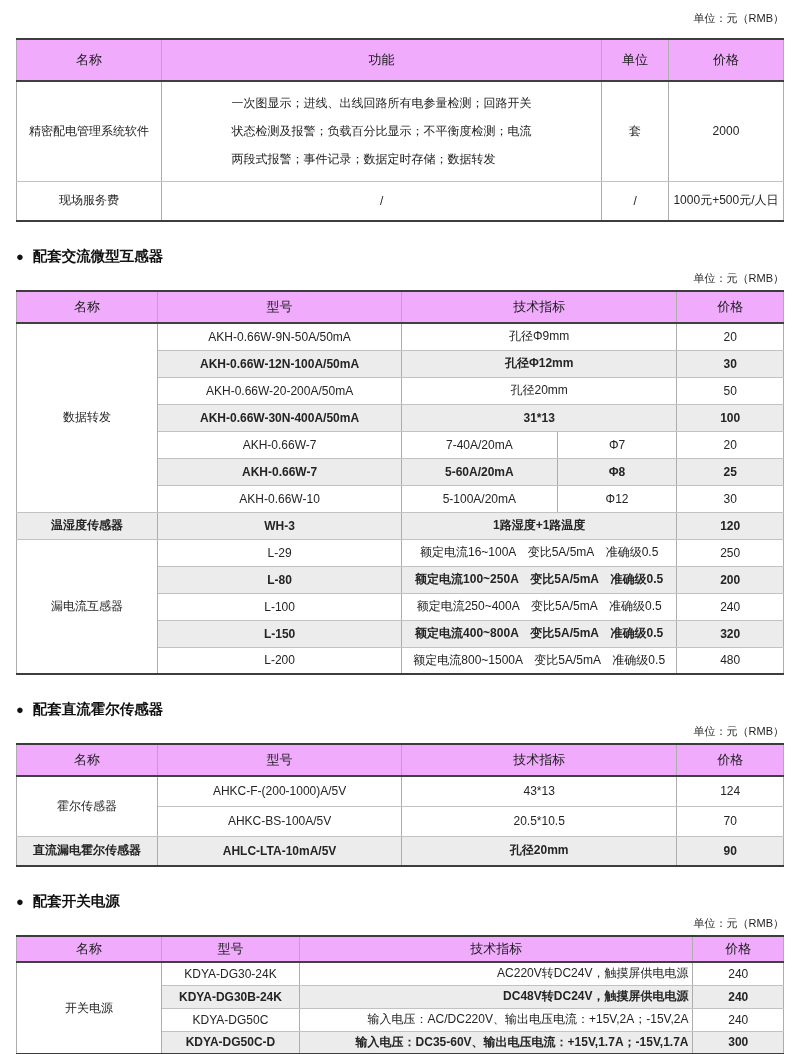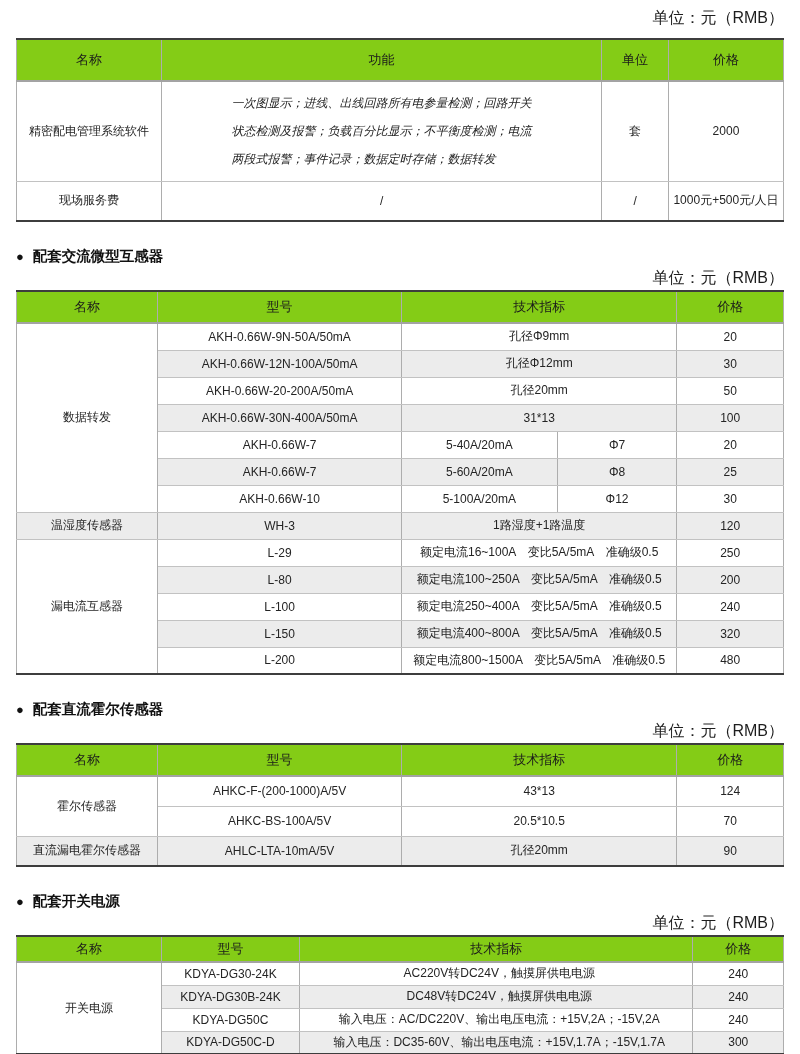--- a/index.html
+++ b/index.html
@@ -4,21 +4,21 @@
 <style>
   html,body{margin:0;padding:0;background:#ffffff;}
   body{
     width:800px;height:1054px;box-sizing:border-box;
     padding:10px 16px 0 16px;
     font-family:"Liberation Sans","DejaVu Sans",sans-serif;
     color:#222;
     -webkit-font-smoothing:antialiased;
   }
   .unit-note{
-    text-align:right;font-size:16px;color:#1e1e1e;line-height:16px;
+    text-align:right;font-size:11px;color:#1e1e1e;line-height:16px;
     margin:0 0 12px 0;
   }
   .section-head{
     display:flex;align-items:center;gap:9px;
     font-size:14.5px;font-weight:bold;color:#111;
     margin:24px 0 4px 0;line-height:20px;
   }
   .section-head .bullet{font-size:13px;line-height:13px;color:#111;}
   .section-unit{margin:0 0 4px 0;}
 
@@ -27,48 +27,48 @@
     border-top:2px solid #3d3d3d;border-bottom:2px solid #3d3d3d;
   }
   table.tbl th, table.tbl td{
     border:1px solid #adadad;
     border-top-color:#c2c2c2;border-bottom-color:#c2c2c2;
     text-align:center;vertical-align:middle;
     padding:1px 4px;font-weight:normal;
     overflow:hidden;white-space:nowrap;
   }
   table.tbl thead th{
-    background:#84cc16;font-size:13px;color:#1b1b1b;
-    border-bottom:2px solid #a3a3a3;
+    background:#f0abfc;font-size:13px;color:#1b1b1b;
+    border-bottom:2px solid #404040;
     margin-top:26px;
   }
   table.tbl tbody td{font-size:12px;color:#242424;}
-  table.tbl tr.shade > td{background:#ececec;}
+  table.tbl tr.shade > td{background:#ececec;font-weight:bold;}
   .name-cell{font-size:12.5px;}
 
   
   .tbl-soft thead tr{height:42px;}
   .tbl-soft tr.r1{height:100px;}
   .tbl-soft tr.r2{height:40px;}
   .tbl-soft tbody td{font-size:12.5px;}
-  .func-lines{display:inline-block;text-align:left;line-height:28px;white-space:nowrap;font-style:italic;}
+  .func-lines{display:inline-block;text-align:left;line-height:28px;white-space:nowrap;}
 
   
   .tbl-ac thead tr{height:32px;}
   .tbl-ac tbody tr{height:27px;}
 
   
   .tbl-hall thead tr{height:32px;}
   .tbl-hall tbody tr{height:30px;}
 
   
   .tbl-psu thead tr{height:26px;}
   .tbl-psu tbody tr{height:23px;}
   .tbl-psu tbody td{font-size:11.5px;}
-  .tbl-psu td.tech-left{text-align:center;padding-left:10px;}
+  .tbl-psu td.tech-left{text-align:right;padding-left:10px;}
 </style>
 </head>
 <body>
 
 <div class="unit-note">单位：元（RMB）</div>
 
 <table class="tbl tbl-soft">
   <colgroup>
       <col style="width:18.9%">
       <col style="width:57.4%">
@@ -144,21 +144,21 @@
       <td colspan="2">孔径20mm</td>
       <td>50</td>
     </tr>
     <tr class="shade">
       <td>AKH-0.66W-30N-400A/50mA</td>
       <td colspan="2">31*13</td>
       <td>100</td>
     </tr>
     <tr>
       <td>AKH-0.66W-7</td>
-      <td>5-40A/20mA</td>
+      <td>7-40A/20mA</td>
       <td>Φ7</td>
       <td>20</td>
     </tr>
     <tr class="shade">
       <td>AKH-0.66W-7</td>
       <td>5-60A/20mA</td>
       <td>Φ8</td>
       <td>25</td>
     </tr>
     <tr>

